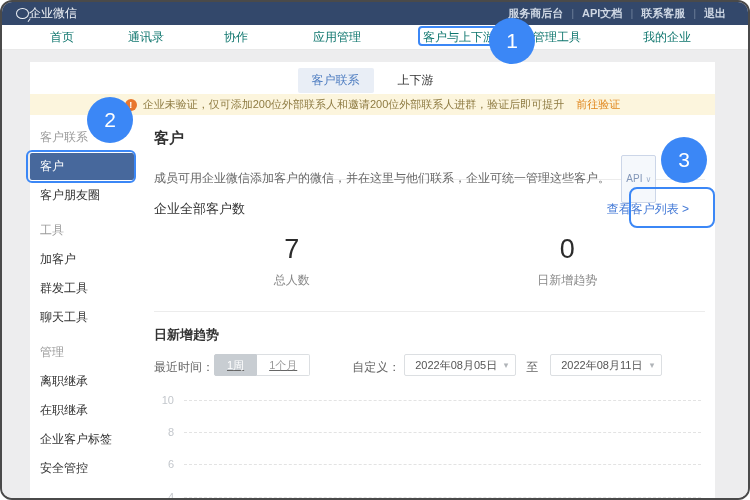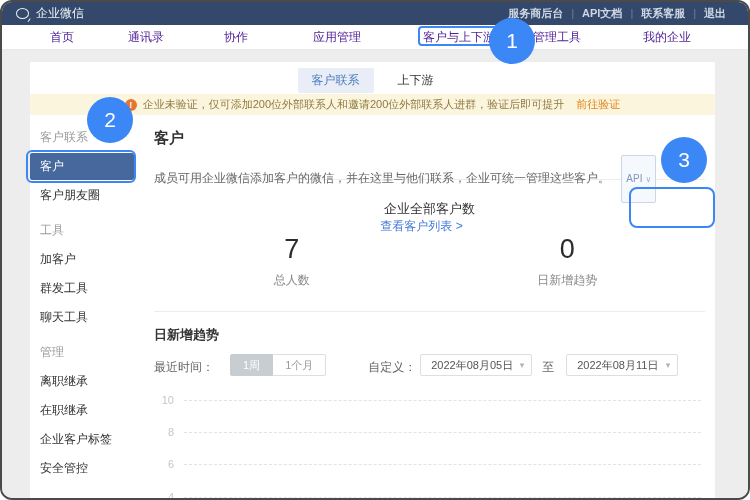--- a/index.html
+++ b/index.html
@@ -4,32 +4,32 @@
 <style>
   * { margin:0; padding:0; box-sizing:border-box; }
   html,body { background:#fff; }
   body { font-family:"Liberation Sans","DejaVu Sans",sans-serif; }
   .frame { position:relative; width:750px; height:500px; border:2px solid #4a4a4a;
            border-radius:12px; overflow:hidden; background:#ededee; }
 
   
   .topbar { position:absolute; left:0; top:0; right:0; height:23px; background:#33486b;
             display:flex; align-items:center; justify-content:space-between; padding:0 14px; }
-  .logo { display:flex; align-items:center; gap:7px; color:#f2f5f9; font-size:12px; }
+  .logo { display:flex; align-items:center; gap:0; color:#f2f5f9; font-size:12px; }
   .logo-icon { position:relative; width:13px; height:11px; border:1.5px solid #eef2f7; border-radius:50%; display:inline-block; }
   .logo-icon::after { content:""; position:absolute; right:-2px; bottom:-3px; width:4px; height:4px;
             border-right:1.5px solid #eef2f7; transform:rotate(35deg); }
   .toplinks { display:flex; align-items:center; font-size:11px; color:#cdd6e3;font-weight:bold; }
   .toplinks span.lnk { padding:0 8px; cursor:pointer; }
   .toplinks span.sep { color:#5d6f8c; font-size:10px; }
 
   
   .mainnav { position:absolute; left:0; top:23px; right:0; height:25px; background:#fff;
              border-bottom:1px solid #e9e9e9; }
-  .nav-item { position:absolute; top:0; line-height:25px; font-size:12px; color:#4c1d95; cursor:pointer; }
+  .nav-item { position:absolute; top:0; line-height:25px; font-size:12px; color:#0f766e; cursor:pointer; }
 
   
   .page { position:absolute; left:0; top:48px; right:0; bottom:0; background:#ededee; }
   .container { position:absolute; left:28px; top:60px; width:685px; height:440px; background:#fff; }
 
   .tabsrow { height:32px; display:flex; justify-content:center; align-items:center; gap:10px; padding-top:4px; }
   .tab { font-size:12px; padding:4px 14px; border-radius:2px; cursor:pointer; color:#333; }
   .tab.active { background:#e9eef6; color:#4d7cc0; }
 
   .banner { height:21px; background:#fcf5dd; display:flex; align-items:center; justify-content:center;
@@ -51,32 +51,32 @@
   
   .content { flex:1; padding:0 10px 0 12px; position:relative; overflow:hidden; }
   .page-title { margin-top:14px; font-size:15px; color:#333; font-weight:bold; height:20px; }
   .desc { margin-top:6px; font-size:12px; color:#666; height:16px; }
   .api-btn { display:inline-block; margin-left:8px; font-size:10px; color:#8296b8; border:1px solid #ccd6e8;
             background:#f5f8fc; border-radius:2px; padding:16px 4px; line-height:13px; cursor:pointer; }
   .api-btn::after { content:"∨"; margin-left:3px; font-size:8px; color:#9fb0cc; }
   hr.div { border:none; border-top:1px solid #ececec; margin-top:8px; }
   hr.div2 { border:none; border-top:1px solid #ececec; margin-top:22px; }
 
-  .stats-header { margin-top:20px; height:18px; display:flex; justify-content:space-between; align-items:center;flex-direction:column; }
+  .stats-header { margin-top:20px; height:18px; display:flex; justify-content:space-between; align-items:center; }
   .stats-title { font-size:13px; color:#333; }
   .view-list { font-size:12px; color:#4379d6; margin-right:16px; cursor:pointer; }
 
   .stats { margin-top:14px; display:flex; }
   .stat { flex:1; text-align:center; }
   .stat-value { font-size:27px; color:#2b2b2b; height:34px; line-height:34px; }
   .stat-label { margin-top:6px; font-size:12px; color:#888; }
 
   .trend-title { margin-top:14px; font-size:13px; font-weight:bold; color:#333; height:16px; }
   .controls { margin-top:12px; display:flex; align-items:flex-end; font-size:12px; color:#666; }
-  .seg { display:flex; margin-left:16px; }
+  .seg { display:flex; margin-left:0;text-decoration:underline; }
   .seg-btn { font-size:11px; padding:0 12px; height:22px; line-height:20px; border:1px solid #dcdfe2;
             background:#fff; color:#999; cursor:pointer; }
   .seg-btn.first { border-radius:2px 0 0 2px; }
   .seg-btn.last { border-left:none; border-radius:0 2px 2px 0; }
   .seg-btn.active { background:#c8cdd2; border-color:#c8cdd2; color:#fff; }
   .custom-label { margin-left:42px; }
   .dateselect { position:relative; margin-left:4px; width:112px; height:22px; border:1px solid #dcdfe2;
             border-radius:2px; font-size:11px; color:#555; line-height:20px; padding-left:10px; cursor:pointer; background:#fff; }
   .dateselect::after { content:"▾"; position:absolute; right:7px; top:0; color:#b0b4b8; font-size:9px; }
   .to-label { margin:0 8px 0 10px; }

